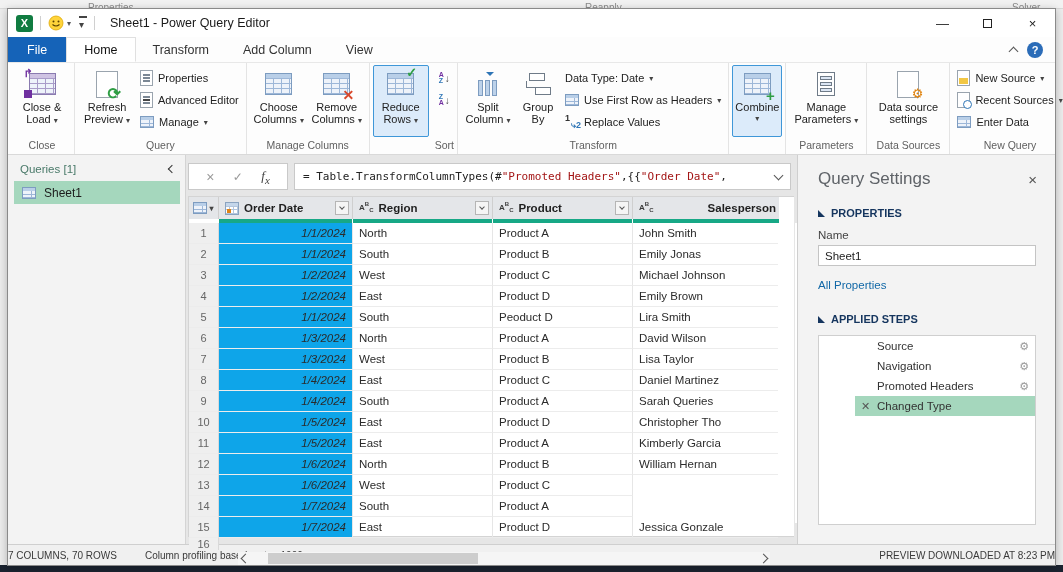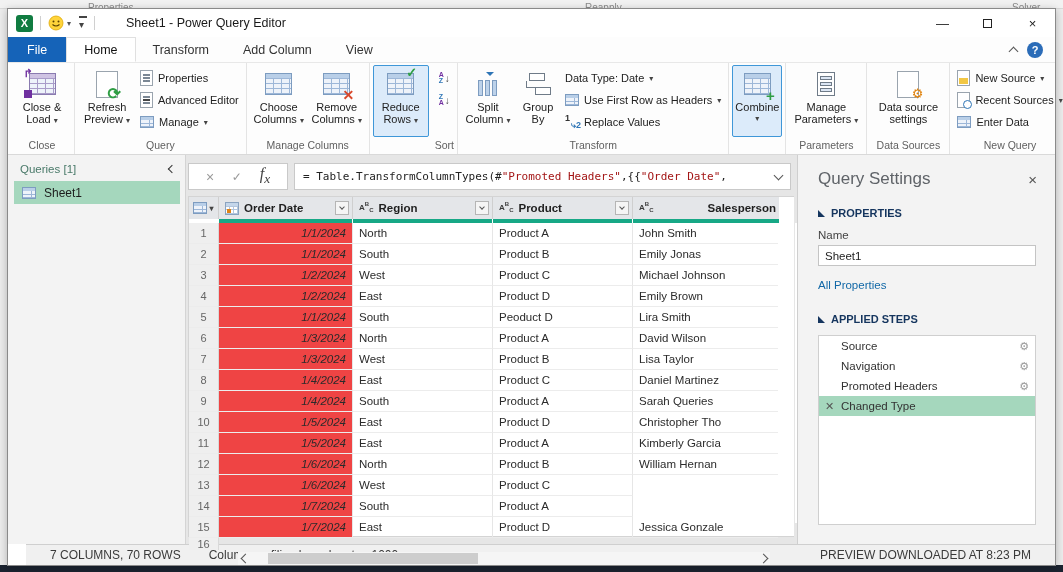--- a/index.html
+++ b/index.html
@@ -19,21 +19,21 @@
 
   
   .titlebar { height:28px; display:flex; align-items:center; background:#fff; padding-left:8px; flex:none;}
   .xlicon { width:17px; height:17px; background:#107c41; border-radius:3px; color:#fff; font-weight:bold;
     font-size:11px; display:flex; align-items:center; justify-content:center; }
   .tsep { width:1px; height:14px; background:#d0d0d0; margin:0 7px; }
   .smiley { width:16px; height:16px; }
   .caret { font-size:8px; color:#555; margin-left:3px; }
   .qat-arrow { font-size:10px; color:#444; margin-left:8px; border-bottom:0; }
   .qat-arrow::before { content:""; display:block; width:8px; height:1.5px; background:#444; margin-bottom:1px;}
-  .wtitle { margin-left:24px; font-size:12.5px; color:#1a1a1a; }
+  .wtitle { margin-left:8px; font-size:12.5px; color:#1a1a1a; }
   .wctrls { margin-left:auto; display:flex; height:28px; }
   .wbtn { width:45px; height:28px; display:flex; align-items:center; justify-content:center; color:#222; font-size:13px;}
   .wbtn .maxbox { width:9px; height:9px; border:1.2px solid #222; }
 
   
   .tabrow { height:26px; display:flex; align-items:stretch; background:#fdfdfd; border-bottom:1px solid #e8e8e8; flex:none;}
   .tab { padding:0 17px; display:flex; align-items:center; font-size:12.5px; color:#333; }
   .tab.file { background:#1563b8; color:#fff; padding:0 19px; }
   .tab.active { background:#fff; border:1px solid #e0e0e0; border-bottom:1px solid #fff; color:#111; }
   .tabrow-right { margin-left:auto; display:flex; align-items:center; gap:10px; padding-right:12px; }
@@ -84,21 +84,21 @@
   .qpane-head .chev { margin-left:auto; width:6px; height:6px; border-color:#333;}
   .qitem { height:23px; margin:0 0 0 6px; width:166px; background:#a5d7bd; display:flex; align-items:center; gap:8px;
     padding-left:8px; font-size:12px; color:#1c1c1c; }
 
   .center { flex:1; display:flex; flex-direction:column; min-width:0; position:relative; padding:8px 6px 0 2px;}
   .fbar { display:flex; gap:6px; height:27px; flex:none; }
   .fx-box { width:100px; background:#fff; border:1px solid #c9c9c9; display:flex; align-items:center;
     justify-content:space-around; padding:0 8px; }
   .fx-box .x { color:#9a9a9a; font-size:14px; }
   .fx-box .ck { color:#9a9a9a; font-size:12px; }
-  .fx-box .fx { font-family:"Liberation Serif", serif; font-style:italic; font-size:16px; color:#444;}
+  .fx-box .fx { font-family:"Liberation Serif", serif; font-style:italic; font-size:13px; color:#444;}
   .f-input { flex:1; background:#fff; border:1px solid #c9c9c9; display:flex; align-items:center;
     font-family:"DejaVu Sans Mono", monospace; font-size:11px; color:#222; padding:0 8px; white-space:nowrap; overflow:hidden;}
   .f-input .str { color:#a31515; }
   .f-input .fchev { margin-left:auto; flex:none; }
 
   
   .twrap { margin-top:6px; position:relative; width:606px; height:341px; background:#fff; flex:none;
     border:1px solid #d4d4d4; border-right:0;}
   .thead { display:flex; height:22px; }
   .hcell { background:#e4e6e9; border-right:1px solid #cfcfcf; display:flex; align-items:center;
@@ -115,21 +115,21 @@
       repeating-linear-gradient(to bottom, rgba(0,0,0,0) 0 2.5px, #b3c6dd 2.5px 3.5px);}
   .dateic::after { content:""; position:absolute; left:1px; bottom:1px; width:4px; height:4px; background:#e08214;}
   .qbar { height:4px; display:flex; }
   .qbar .qseg { background:#17a886; border-right:1px solid #fff; }
   .tbody { position:relative; }
   .trow { display:flex; height:21px; }
   .tcell { border-right:1px solid #e6e6e6; border-bottom:1px solid #ececec; font-size:11.5px; color:#2b2b2b;
     padding:0 6px; display:flex; align-items:center; overflow:hidden; white-space:nowrap; }
   .tcell.rownum { width:30px; background:#efefef; color:#666; justify-content:center; font-size:11px;
     border-right:1px solid #d9d9d9; padding:0;}
-  .tcell.c0 { width:134px; background:#ef4444; font-style:italic; justify-content:flex-end; }
+  .tcell.c0 { width:134px; background:#0ea5e9; font-style:italic; justify-content:flex-end; }
   .tcell.c1 { width:140px; } .tcell.c2 { width:140px; } .tcell.c3 { width:145px; border-right:0;}
   .w-h0{width:134px}.w-h1{width:140px}.w-h2{width:140px}.w-h3{width:146px; border-right:0;}
   .row16 { position:absolute; left:0; top:341px; width:30px; height:12px; overflow:hidden; background:#efefef;
     border-right:1px solid #d9d9d9; color:#666; font-size:11px; text-align:center; }
 
   
   .vscroll { position:absolute; right:-17px; top:26px; width:16px; height:300px; background:#fff; }
   .vthumb { position:absolute; left:3px; top:22px; width:10px; height:100px; background:#cdcdcd; }
   .vup { position:absolute; left:4px; top:4px;} .vdn { position:absolute; left:4px; bottom:2px;}
   .hscroll { position:absolute; left:49px; top:355px; width:532px; height:13px; display:flex; align-items:center; background:#f5f5f5;}
@@ -143,28 +143,28 @@
   .spane { width:258px; background:#f3f3f3; border-left:1px solid #cfcfcf; padding:14px 18px 0 20px; flex:none; position:relative;}
   .sp-title { display:flex; align-items:center; font-size:17px; color:#5f6368; margin-bottom:18px;}
   .sp-title .x { margin-left:auto; color:#555; font-size:15px; }
   .sec-head { display:flex; align-items:center; gap:6px; font-size:11px; font-weight:bold; color:#15355e; margin-bottom:10px;}
   .tri { width:0; height:0; border-left:7px solid #15355e; border-top:7px solid transparent; }
   .nlabel { font-size:11.5px; color:#444; margin-bottom:4px; }
   .ninput { width:218px; height:21px; border:1px solid #c4c4c4; background:#fff; font-size:11.5px; padding:0 6px;
     font-family:"Liberation Sans", sans-serif; color:#222; margin-bottom:12px;}
   .alink { font-size:11.5px; color:#1168a7; margin-bottom:22px; display:inline-block;}
   .steps-box { width:218px; height:190px; background:#fff; border:1px solid #cfcfcf; margin-top:2px; overflow:hidden;}
-  .step { height:20px; display:flex; align-items:center; font-size:11.5px; color:#333; padding:0 6px 0 6px;}
+  .step { height:20px; display:flex; align-items:center; font-size:11.5px; color:#333; padding:0 6px 0 6px;margin-left:36px;}
   .step .step-x { width:16px; color:#555; font-size:11px; }
   .step .step-gear { margin-left:auto; color:#9a9a9a; font-size:11px; }
   .step.sel { background:#a5d7bd; }
 
   
   .statusbar { height:21px; background:#f0f0f0; border-top:1px solid #cfcfcf; display:flex; align-items:center;
-    font-size:12px; color:#3a3a3a; padding:0 24px; flex:none;margin-left:18px; }
+    font-size:10px; color:#3a3a3a; padding:0 0; flex:none; }
   .sb-left2 { margin-left:28px; }
   .sb-right { margin-left:auto; }
 
   
   .az { display:flex; align-items:center; gap:1px; }
   .az .lt { font-size:7px; line-height:6px; font-weight:bold; }
   .az .lt .a { color:#7030a0; display:block;} .az .lt .z { color:#2e75b6; display:block;}
   .az .ar { font-size:10px; color:#444; }
   .splitic { display:flex; gap:2px; align-items:flex-end; height:24px; position:relative; padding-top:6px;}
   .splitic i { width:5px; height:16px; background:#bdd2ea; border:1px solid #7d9cc0; }

